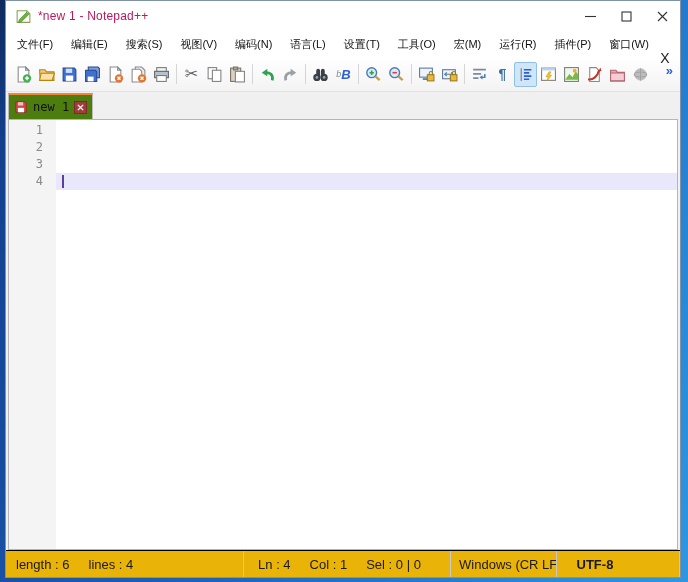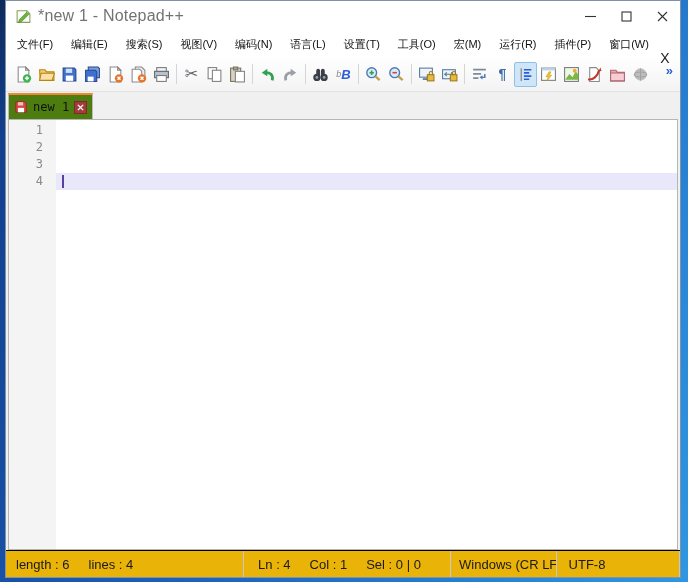--- a/index.html
+++ b/index.html
@@ -11,21 +11,21 @@
     -webkit-font-smoothing:antialiased;
   }
   .window {
     position:absolute; left:5px; top:0; width:676px; height:578px;
     background:#f0f0f0; border:1px solid #7f93a8;
     display:flex; flex-direction:column;
   }
   
   .titlebar { height:30px; background:#ffffff; display:flex; align-items:center; flex:0 0 auto; }
   .app-icon { width:17px; height:17px; margin:0 6px 0 9px; flex:0 0 auto; }
-  .title-text { font-size:16px; color:#737373; letter-spacing:.2px; }
+  .title-text { font-size:12px; color:#be185d; letter-spacing:.2px; }
   .win-controls { margin-left:auto; display:flex; height:100%; }
   .win-btn { width:36px; height:100%; display:flex; align-items:center; justify-content:center; }
   .win-btn svg { width:11px; height:11px; }
   
   .menubar { height:26px; background:#ffffff; display:flex; align-items:center; padding-left:2px; flex:0 0 auto; }
   .menu-item { padding:0 9px; font-size:11px; color:#111; line-height:26px; white-space:nowrap; }
   .menubar-close-x {
     position:absolute; top:49px; right:7px; font-size:14px; color:#222; z-index:6;
     width:16px; text-align:center; line-height:16px;
   }
@@ -80,21 +80,21 @@
   
   .statusbar {
     height:27px; background:#eab308; border-top:1px solid #000000;
     display:flex; align-items:center; font-size:13px; color:#1a1a1a; flex:0 0 auto;
   }
   .spane { height:100%; display:flex; align-items:center; white-space:nowrap; overflow:hidden; }
   .spane + .spane { border-left:1px solid #c8c8c8; }
   .sp1 { width:190px; padding-left:10px; gap:19px; }
   .sp2 { width:208px; padding-left:14px; gap:19px;margin-left:48px; }
   .sp3 { width:106px; padding-left:8px; }
-  .sp4 { width:124px; padding-left:12px; }
+  .sp4 { width:124px; padding-left:20px;font-weight:bold; }
   .sp5 { flex:1; padding-left:0; }
   .grip { margin-left:auto; margin-right:2px; align-self:flex-end; }
 </style>
 </head>
 <body>
 
 <div class="window">
 
   <div class="titlebar">
     <svg class="app-icon" viewBox="0 0 16 16">

